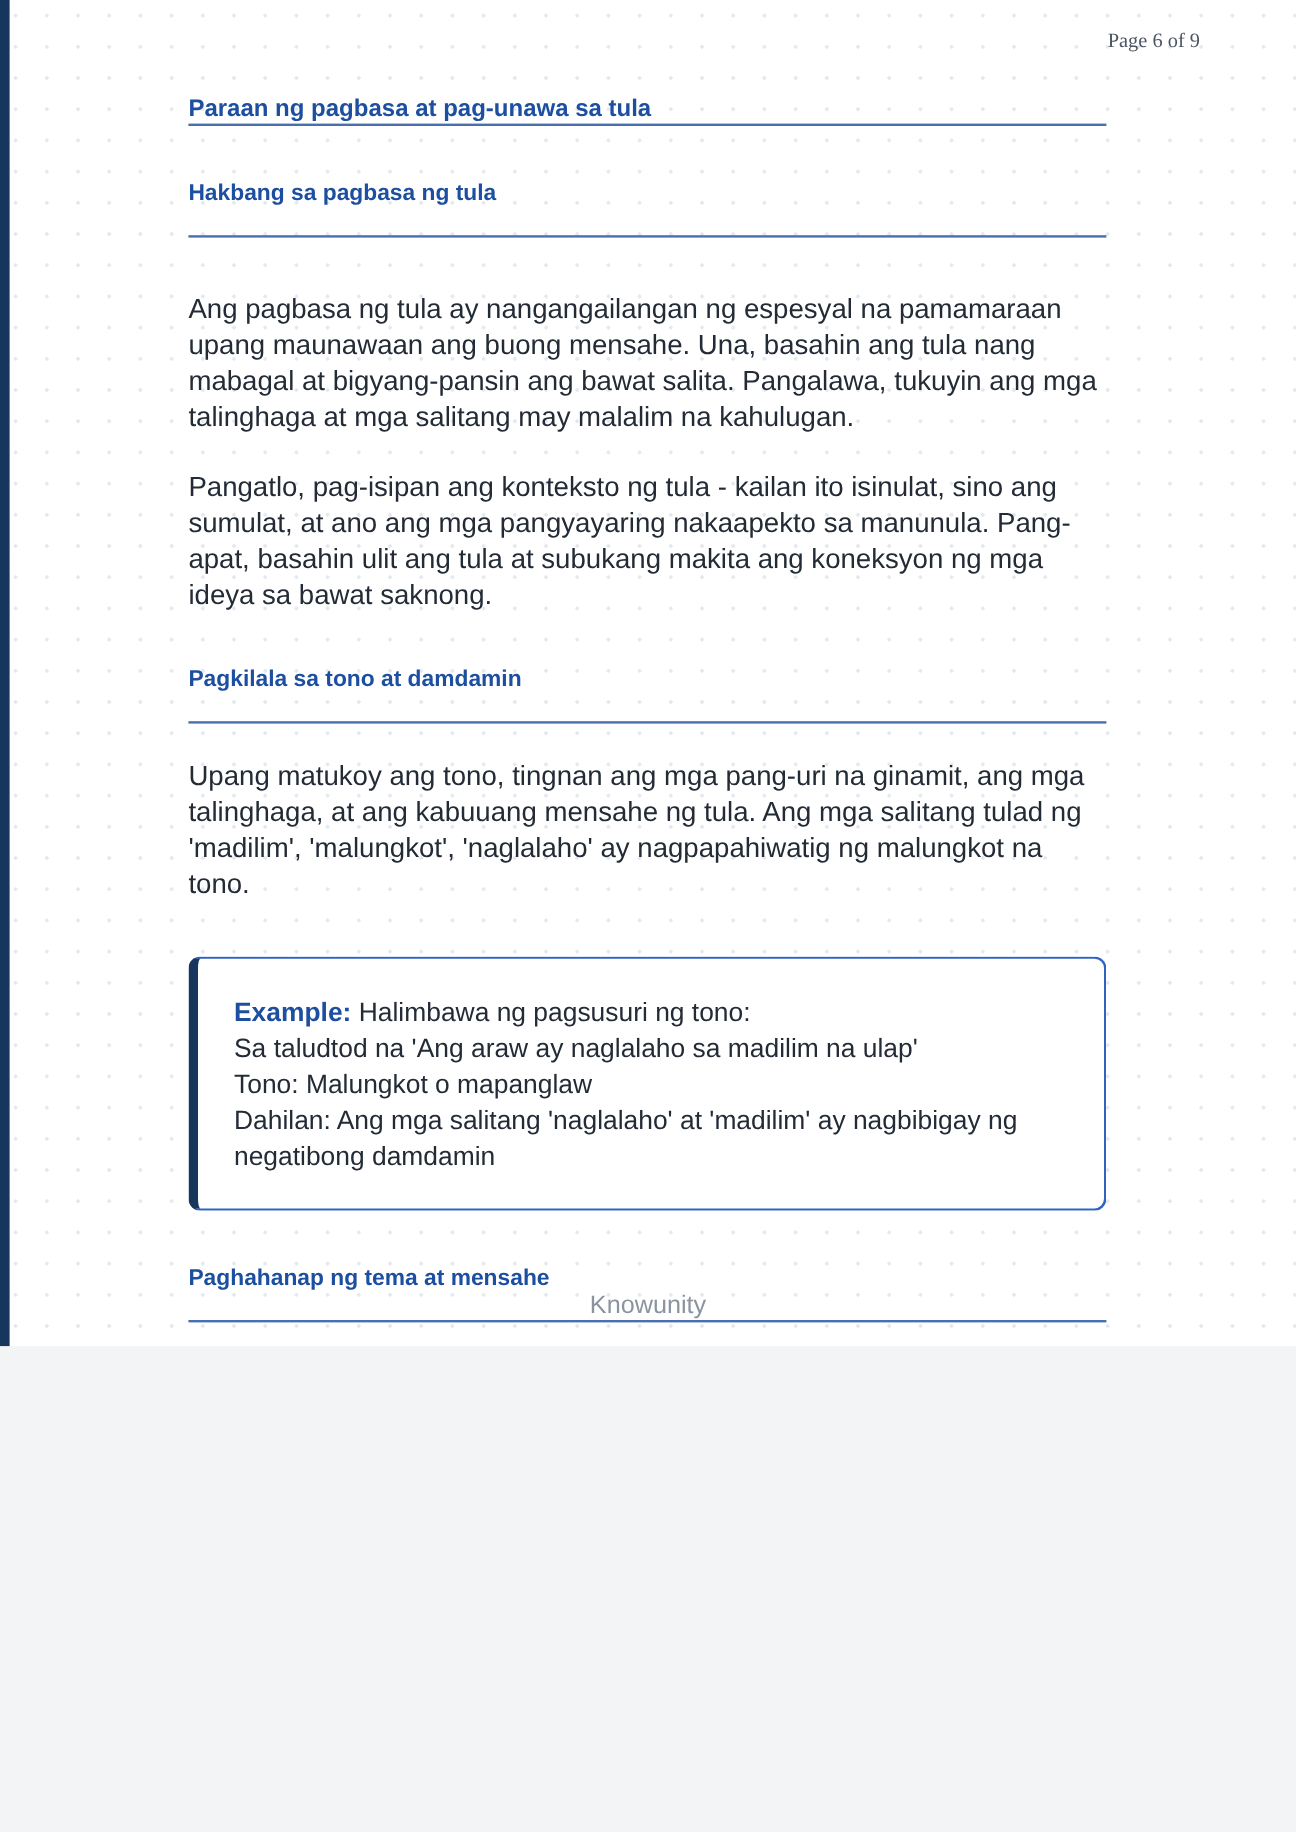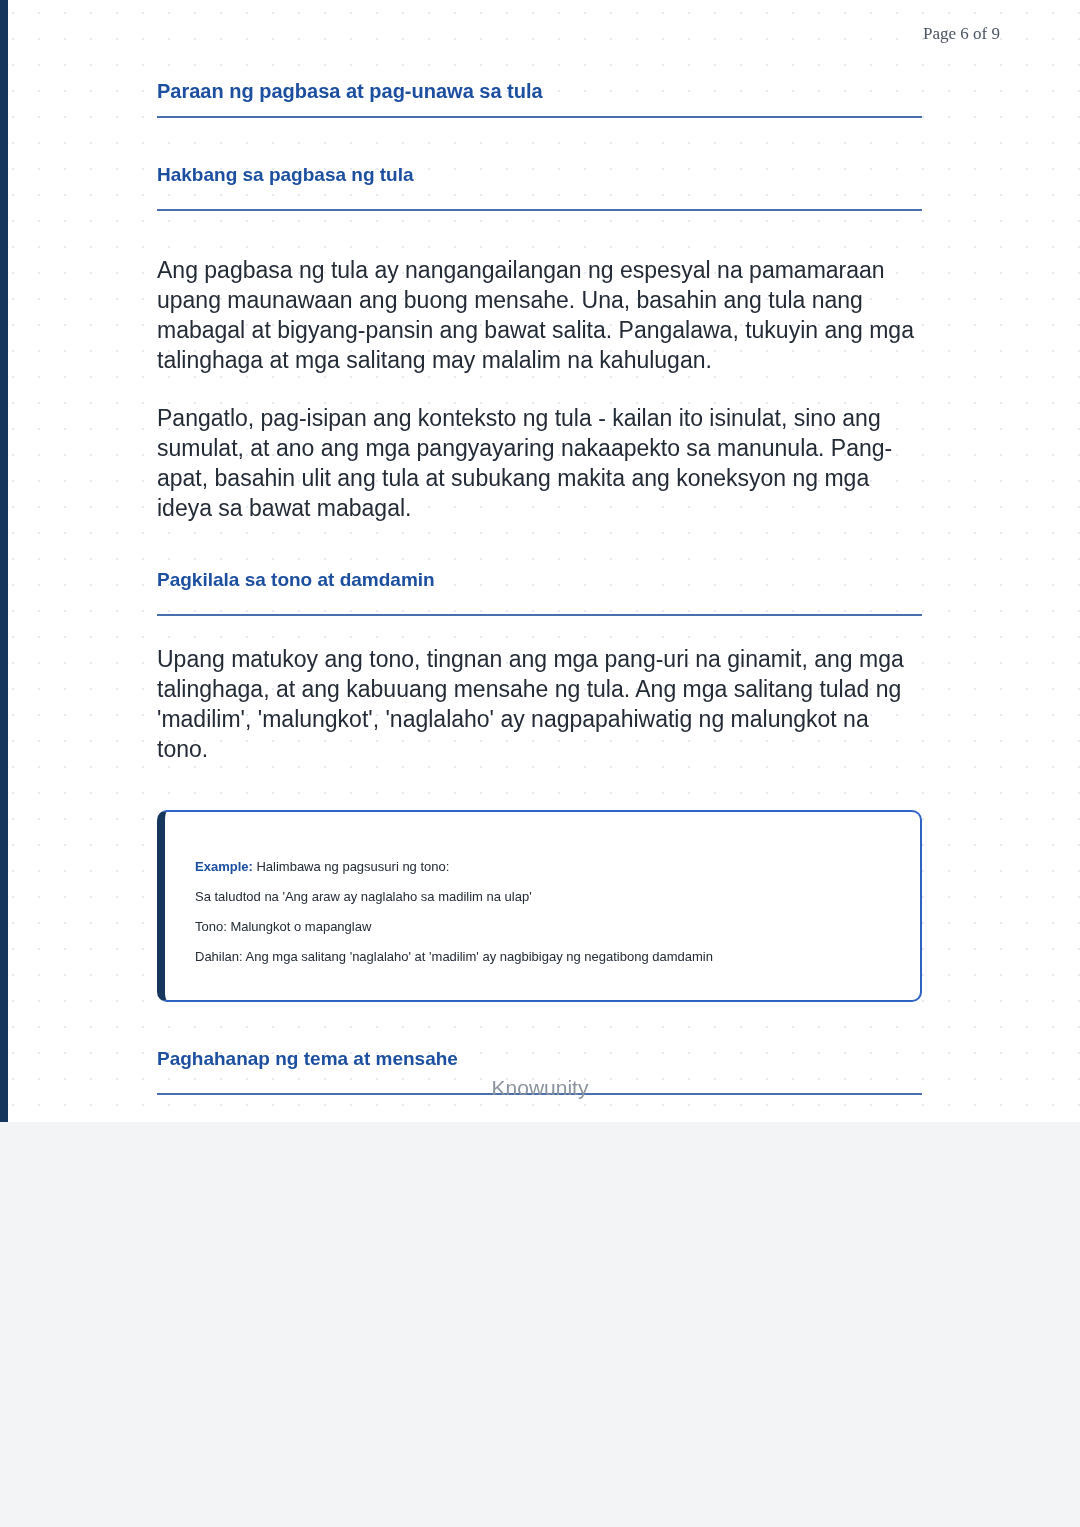--- a/index.html
+++ b/index.html
@@ -30,21 +30,20 @@
     right: 80px;
     font-family: "Liberation Serif", serif;
     font-size: 17px;
     color: #4b5563;
   }
   .content {
     padding: 80px 158px 0 157px;
   }
   .doc-title {
     margin: 0;
-    padding-bottom: 13px;
     font-size: 20px;
     font-weight: bold;
     color: #1d4fa0;
     border-bottom: 2px solid #4a6fae;
   }
   .section-heading {
     margin: 46px 0 0 0;
     padding-bottom: 23px;
     font-size: 19px;
     font-weight: bold;
@@ -58,22 +57,22 @@
     line-height: 30px;
     color: #232b36;
   }
   .para.first { margin-top: 44px; }
   .example-box {
     margin-top: 46px;
     border: 2px solid #2e63c4;
     border-left: 8px solid #17365d;
     border-radius: 10px;
     background: #ffffff;
-    padding: 40px 30px 28px 30px;
-    font-size: 13px;
+    padding: 30px 30px 28px 30px;
+    font-size: 22px;
     line-height: 30px;
   }
   .example-label {
     font-weight: bold;
     color: #1d4fa0;
   }
   .footer-brand {
     position: absolute;
     bottom: 22px;
     left: 0;
@@ -91,21 +90,21 @@
   <div class="left-accent-bar"></div>
 
   <div class="page-number">Page 6 of 9</div>
 
   <div class="content">
 
     <h1 class="doc-title">Paraan ng pagbasa at pag-unawa sa tula</h1>
 
     <h2 class="section-heading">Hakbang sa pagbasa ng tula</h2>
     <p class="para first">Ang pagbasa ng tula ay nangangailangan ng espesyal na pamamaraan upang maunawaan ang buong mensahe. Una, basahin ang tula nang mabagal at bigyang-pansin ang bawat salita. Pangalawa, tukuyin ang mga talinghaga at mga salitang may malalim na kahulugan.</p>
-    <p class="para">Pangatlo, pag-isipan ang konteksto ng tula - kailan ito isinulat, sino ang sumulat, at ano ang mga pangyayaring nakaapekto sa manunula. Pang-apat, basahin ulit ang tula at subukang makita ang koneksyon ng mga ideya sa bawat mabagal.</p>
+    <p class="para">Pangatlo, pag-isipan ang konteksto ng tula - kailan ito isinulat, sino ang sumulat, at ano ang mga pangyayaring nakaapekto sa manunula. Pang-apat, basahin ulit ang tula at subukang makita ang koneksyon ng mga ideya sa bawat saknong.</p>
 
     <h2 class="section-heading">Pagkilala sa tono at damdamin</h2>
     <p class="para">Upang matukoy ang tono, tingnan ang mga pang-uri na ginamit, ang mga talinghaga, at ang kabuuang mensahe ng tula. Ang mga salitang tulad ng 'madilim', 'malungkot', 'naglalaho' ay nagpapahiwatig ng malungkot na tono.</p>
 
     <div class="example-box">
       <div><span class="example-label">Example:</span><span> Halimbawa ng pagsusuri ng tono:</span></div>
       <div>Sa taludtod na 'Ang araw ay naglalaho sa madilim na ulap'</div>
       <div>Tono: Malungkot o mapanglaw</div>
       <div>Dahilan: Ang mga salitang 'naglalaho' at 'madilim' ay nagbibigay ng negatibong damdamin</div>
     </div>

